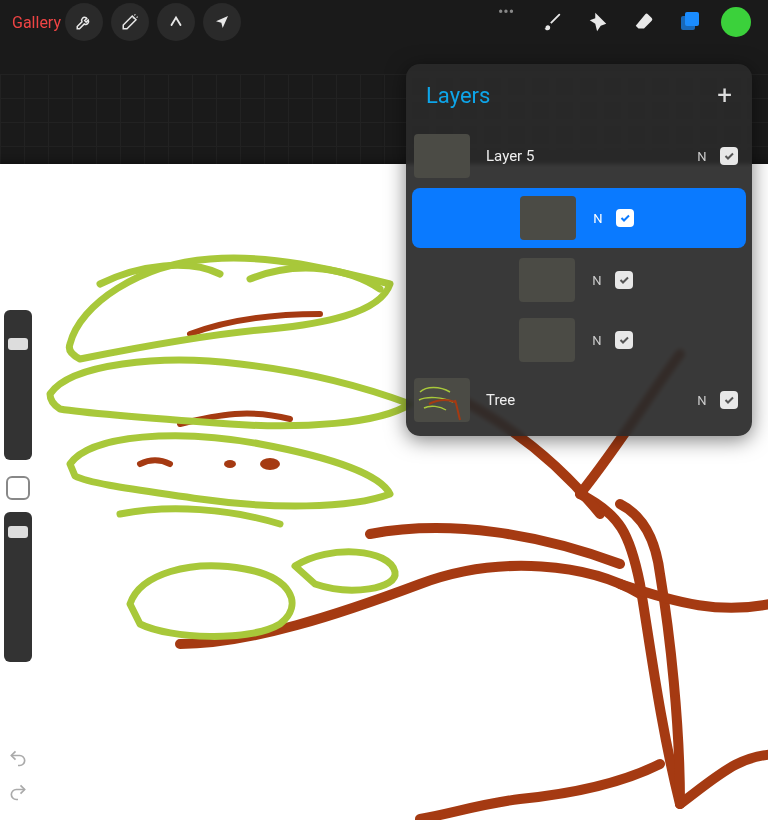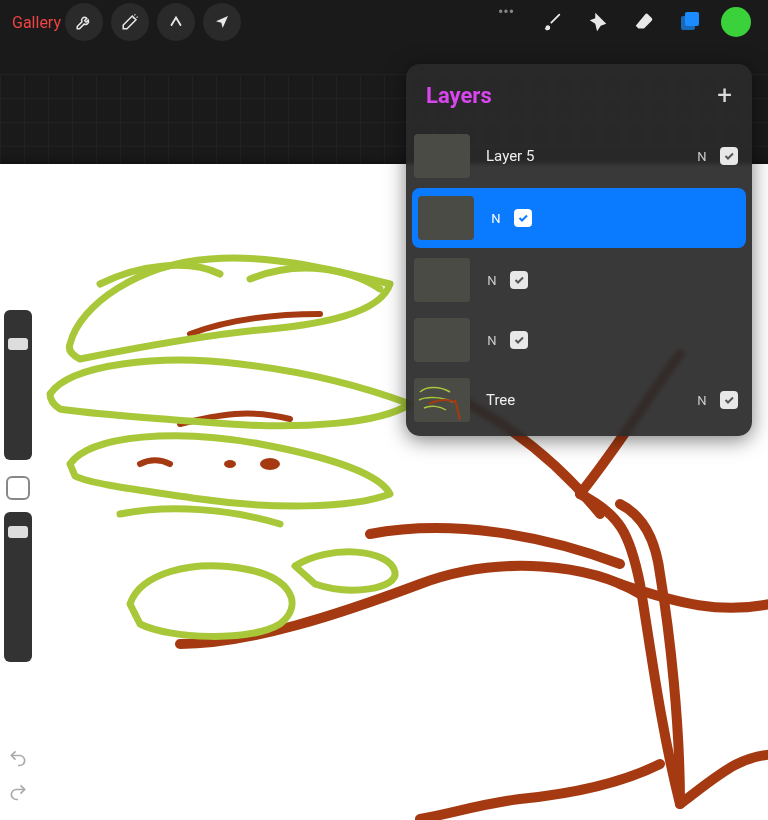--- a/index.html
+++ b/index.html
@@ -70,26 +70,27 @@
     position: absolute; top: 64px; right: 16px; width: 346px;
     background: rgba(42,42,42,0.93); border-radius: 14px; z-index: 6;
     box-shadow: 0 4px 20px rgba(0,0,0,.5);
     padding-bottom: 6px;
     backdrop-filter: blur(2px);
   }
   .panel-header {
     display: flex; align-items: center; justify-content: space-between;
     padding: 18px 20px 18px 20px;
   }
-  .panel-title { color: #d946ef; font-size: 22px; font-weight: 700; }
+  .panel-title { color: #0ea5e9; font-size: 22px; font-weight: 400; }
   .add-layer { color: #ddd; font-size: 26px; cursor: pointer; line-height: 1; }
 
   .layer-row {
     display: flex; align-items: center; padding: 8px 14px 8px 8px;
     cursor: pointer;
+    justify-content: center;
   }
   .layer-row.selected { background: #0a7aff; border-radius: 8px; margin: 2px 6px; padding: 8px 10px 8px 6px; }
   .layer-thumb {
     width: 56px; height: 44px; background: #4b4b45; border-radius: 4px; margin-right: 16px;
     flex-shrink: 0; display: flex; align-items: center; justify-content: center; overflow: hidden;
   }
   .layer-thumb.bg { background: #fff; }
   .layer-name { color: #eee; font-size: 15px; flex: 1; }
   .layer-row.selected .layer-name { color: #fff; }
   .blend-letter { color: #ccc; font-size: 13px; margin-right: 12px; min-width: 12px; text-align: center; }

